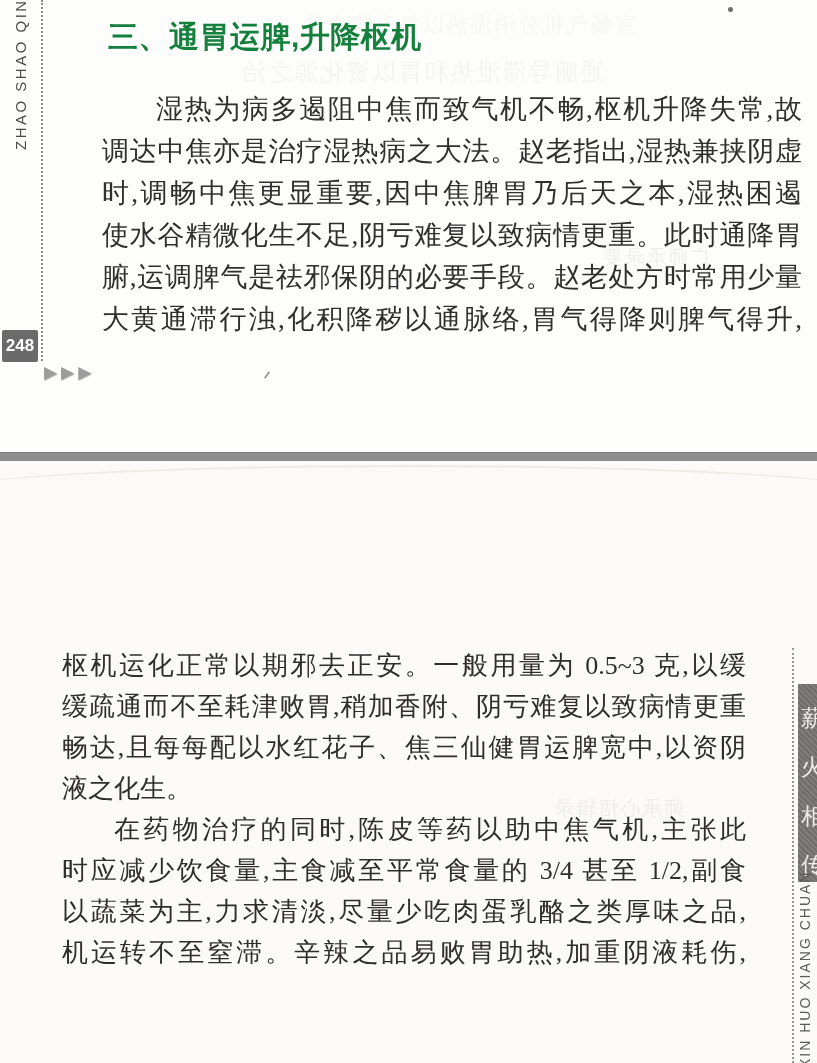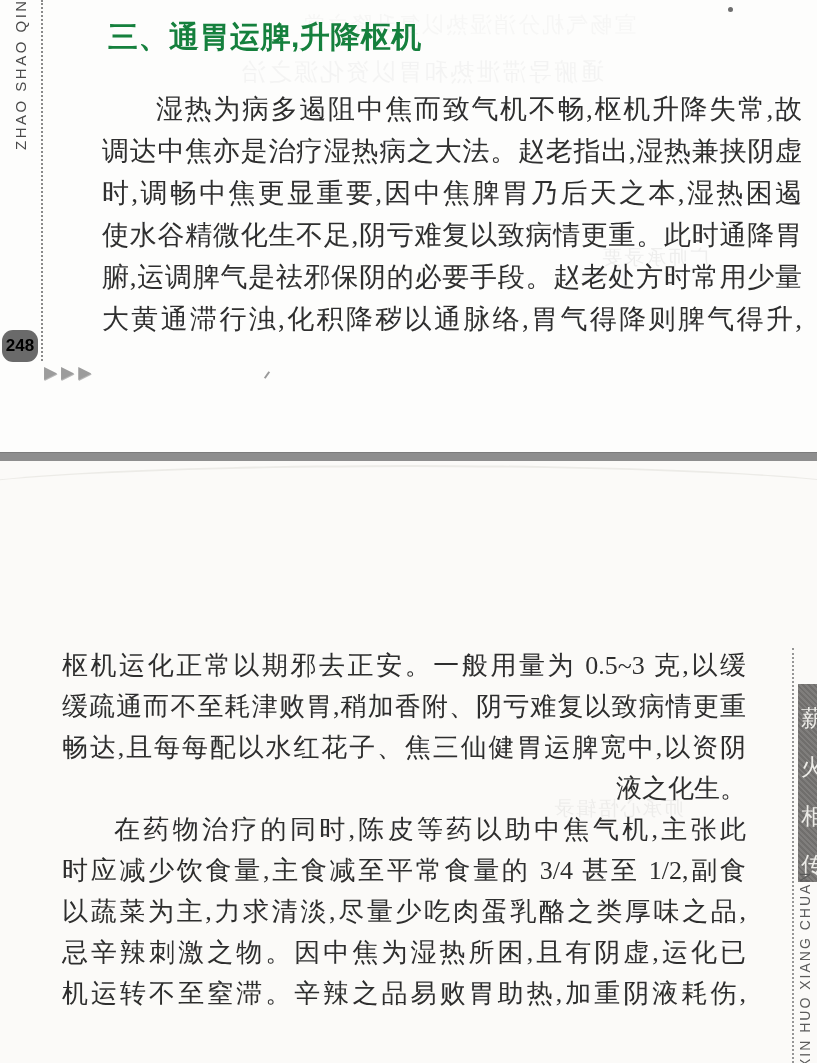--- a/index.html
+++ b/index.html
@@ -16,43 +16,43 @@
     color:#4a4a4a;white-space:nowrap;
   }
   .cn-left{
     position:absolute;left:10px;top:142px;width:23px;
     font-size:21px;line-height:27px;font-weight:600;color:#383838;
     word-break:break-all;text-align:center;
   }
   .dotted-left{position:absolute;left:41px;top:0;height:361px;border-left:2px dotted #8a8a8a;}
   .pagenum{
     position:absolute;left:2px;top:330px;width:36px;height:32px;background:#6a6a6a;
-    color:#000000;font-family:"Liberation Sans",sans-serif;font-weight:bold;font-size:17px;
-    display:flex;align-items:center;justify-content:center;border-radius:11px;
+    color:#ffffff;font-family:"Liberation Sans",sans-serif;font-weight:bold;font-size:17px;
+    display:flex;align-items:center;justify-content:center;border-radius:2px;
   }
   .arrows{
     position:absolute;left:44px;top:362px;font-size:17px;color:#9c9c9c;
     letter-spacing:4px;font-family:"DejaVu Sans",sans-serif;
     text-shadow:0.5px 0.5px 0 #b8b8b8;
   }
   .heading{
     position:absolute;left:108px;top:18px;margin:0;
     font-family:"Liberation Sans",sans-serif;font-weight:700;font-size:30px;line-height:38px;
     color:#15803d;letter-spacing:0.5px;
   }
   .body-top{
     position:absolute;left:102px;top:88px;width:700px;
     font-size:27px;line-height:42px;color:#2f2f2f;
   }
   .body-bottom{
     position:absolute;left:62px;top:184px;width:684px;
     font-size:26px;line-height:41px;color:#2e2e2e;
   }
   .jline{text-align:justify;text-align-last:justify;}
-  .plain{text-align:right;text-align-last:auto;}
+  .plain{text-align:left;text-align-last:auto;}
   .ind-top{padding-left:54px;}
   .ind-bot{padding-left:52px;}
   
   .divider{position:absolute;left:0;top:452px;width:817px;height:8px;background:#8e8e8e;border-top:1px solid #7c7c7c;}
   
   .page-bottom{position:absolute;left:0;top:461px;width:817px;height:704px;background:#fbfaf8;}
   .curve{
     position:absolute;left:-60px;top:4px;width:940px;height:46px;
     border-top:2px solid #ecebe7;border-radius:50% 50% 0 0 / 28px 28px 0 0;
   }
@@ -127,21 +127,20 @@
     <div class="curve"></div>
 
     <div class="body-bottom">
       <div class="jline">枢机运化正常以期邪去正安。一般用量为 0.5~3 克,以缓</div>
       <div class="jline">缓疏通而不至耗津败胃,稍加香附、阴亏难复以致病情更重</div>
       <div class="jline">畅达,且每每配以水红花子、焦三仙健胃运脾宽中,以资阴</div>
       <div class="plain">液之化生。</div>
       <div class="jline ind-bot">在药物治疗的同时,陈皮等药以助中焦气机,主张此</div>
       <div class="jline">时应减少饮食量,主食减至平常食量的 3/4 甚至 1/2,副食</div>
       <div class="jline">以蔬菜为主,力求清淡,尽量少吃肉蛋乳酪之类厚味之品,</div>
-      <div class="jline">忌辛辣刺激之物。因中焦为湿热所困,且有阴虚,运化已</div>
       <div class="jline">机运转不至窒滞。辛辣之品易败胃助热,加重阴液耗伤,</div>
     </div>
 
     <div class="ghost g4">师承心悟辑录</div>
 
     <div class="dotted-right"></div>
 
     <div class="tab-right">
       <div class="tab-text">薪火相传</div>
     </div>

